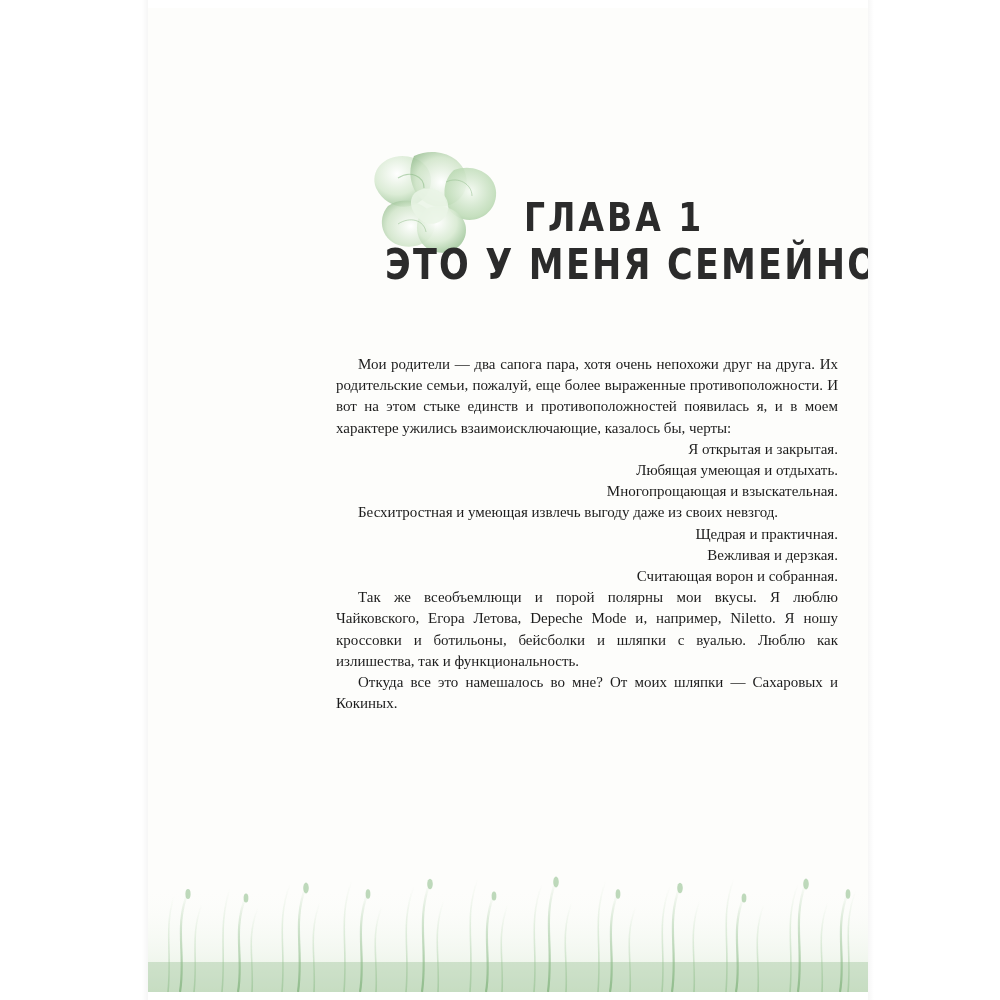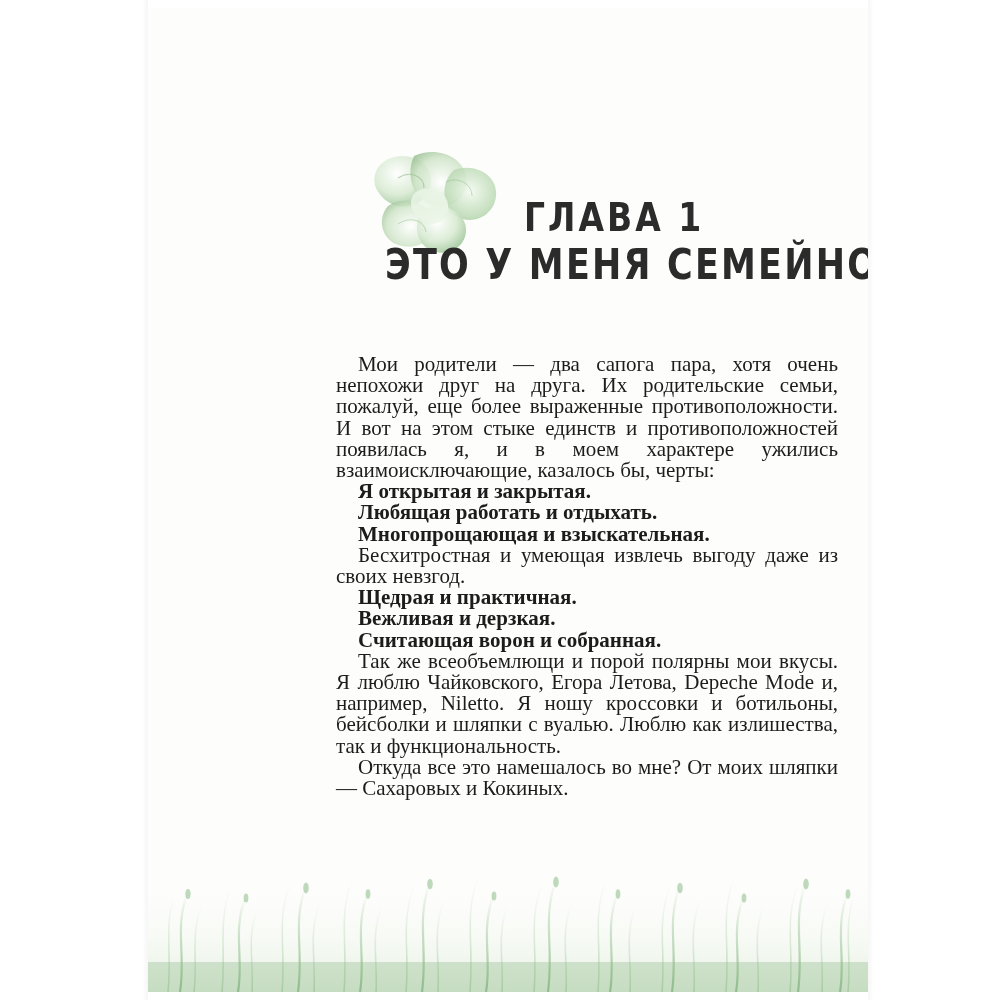--- a/index.html
+++ b/index.html
@@ -77,34 +77,33 @@
     transform-origin: left top;
   }
 
   
   #body-text {
     position: absolute;
     left: 188px;
     top: 346px;
     width: 502px;
     font-family: "Liberation Serif", serif;
-    font-size: 21px;
+    font-size: 15px;
     line-height: 21.2px;
     color: #1c1c1c;
     text-align: justify;
     -webkit-hyphens: manual;
     hyphens: manual;
   }
   #body-text p {
     margin: 0;
     text-indent: 22px;
   }
   #body-text p.nojust {
-    text-align: left;
-    font-weight: bold;
+    text-align: right;
   }
 
   
   #grass-footer {
     position: absolute;
     left: 0;
     bottom: 0;
     width: 100%;
     height: 150px;
     pointer-events: none;
@@ -164,21 +163,21 @@
         </svg>
       </div>
 
       <div id="chapter-number">ГЛАВА 1</div>
       <div id="chapter-title">ЭТО У МЕНЯ СЕМЕЙНОЕ</div>
     </div>
 
     <div id="body-text">
       <p>Мои родители — два сапога пара, хотя очень непохожи друг на друга. Их родительские семьи, пожалуй, еще более выраженные противоположности. И вот на этом стыке единств и противоположностей появилась я, и в моем характере ужились взаимоисключающие, казалось бы, черты:</p>
       <p class="nojust">Я открытая и закрытая.</p>
-      <p class="nojust">Любящая работать и отдыхать.</p>
+      <p class="nojust">Любящая умеющая и отдыхать.</p>
       <p class="nojust">Многопрощающая и взыскательная.</p>
       <p>Бесхитростная и умеющая извлечь выгоду даже из своих невзгод.</p>
       <p class="nojust">Щедрая и практичная.</p>
       <p class="nojust">Вежливая и дерзкая.</p>
       <p class="nojust">Считающая ворон и собранная.</p>
       <p>Так же всеобъемлющи и порой полярны мои вкусы. Я люблю Чайковского, Егора Летова, Depeche Mode и, например, Niletto. Я ношу кроссовки и ботильоны, бейсболки и шляпки с вуалью. Люблю как излишества, так и функциональность.</p>
       <p>Откуда все это намешалось во мне? От моих шляпки — Сахаровых и Кокиных.</p>
     </div>
 
     <div id="grass-footer">

